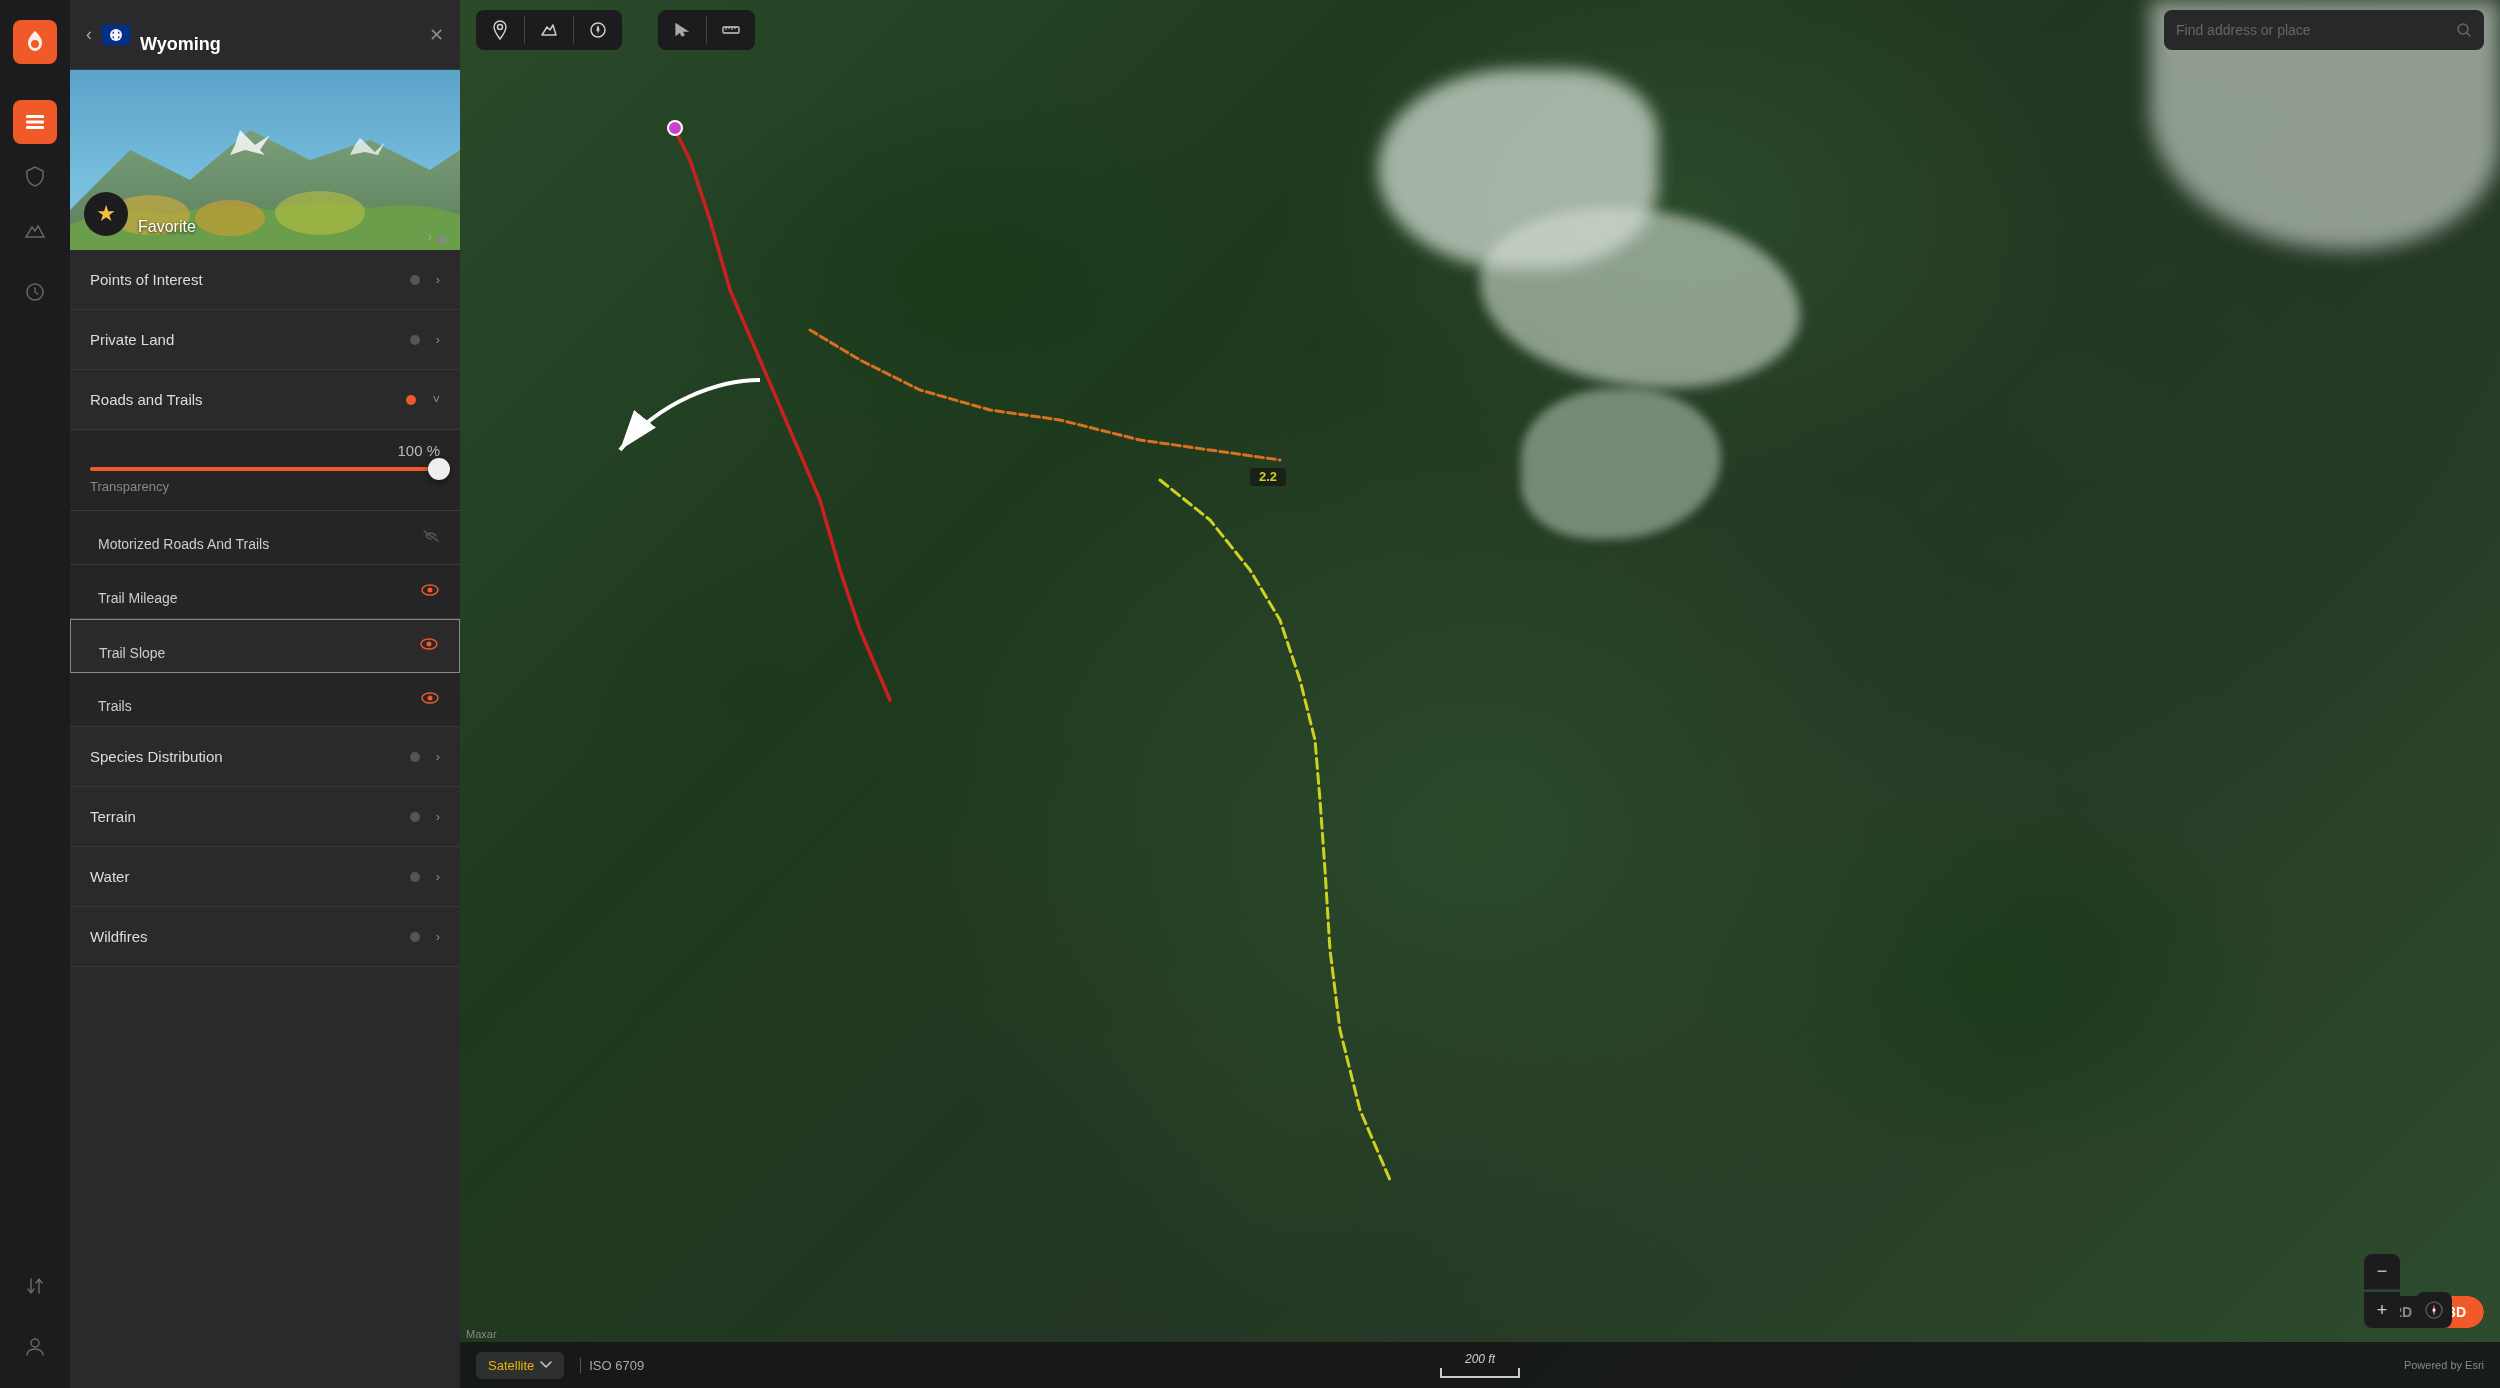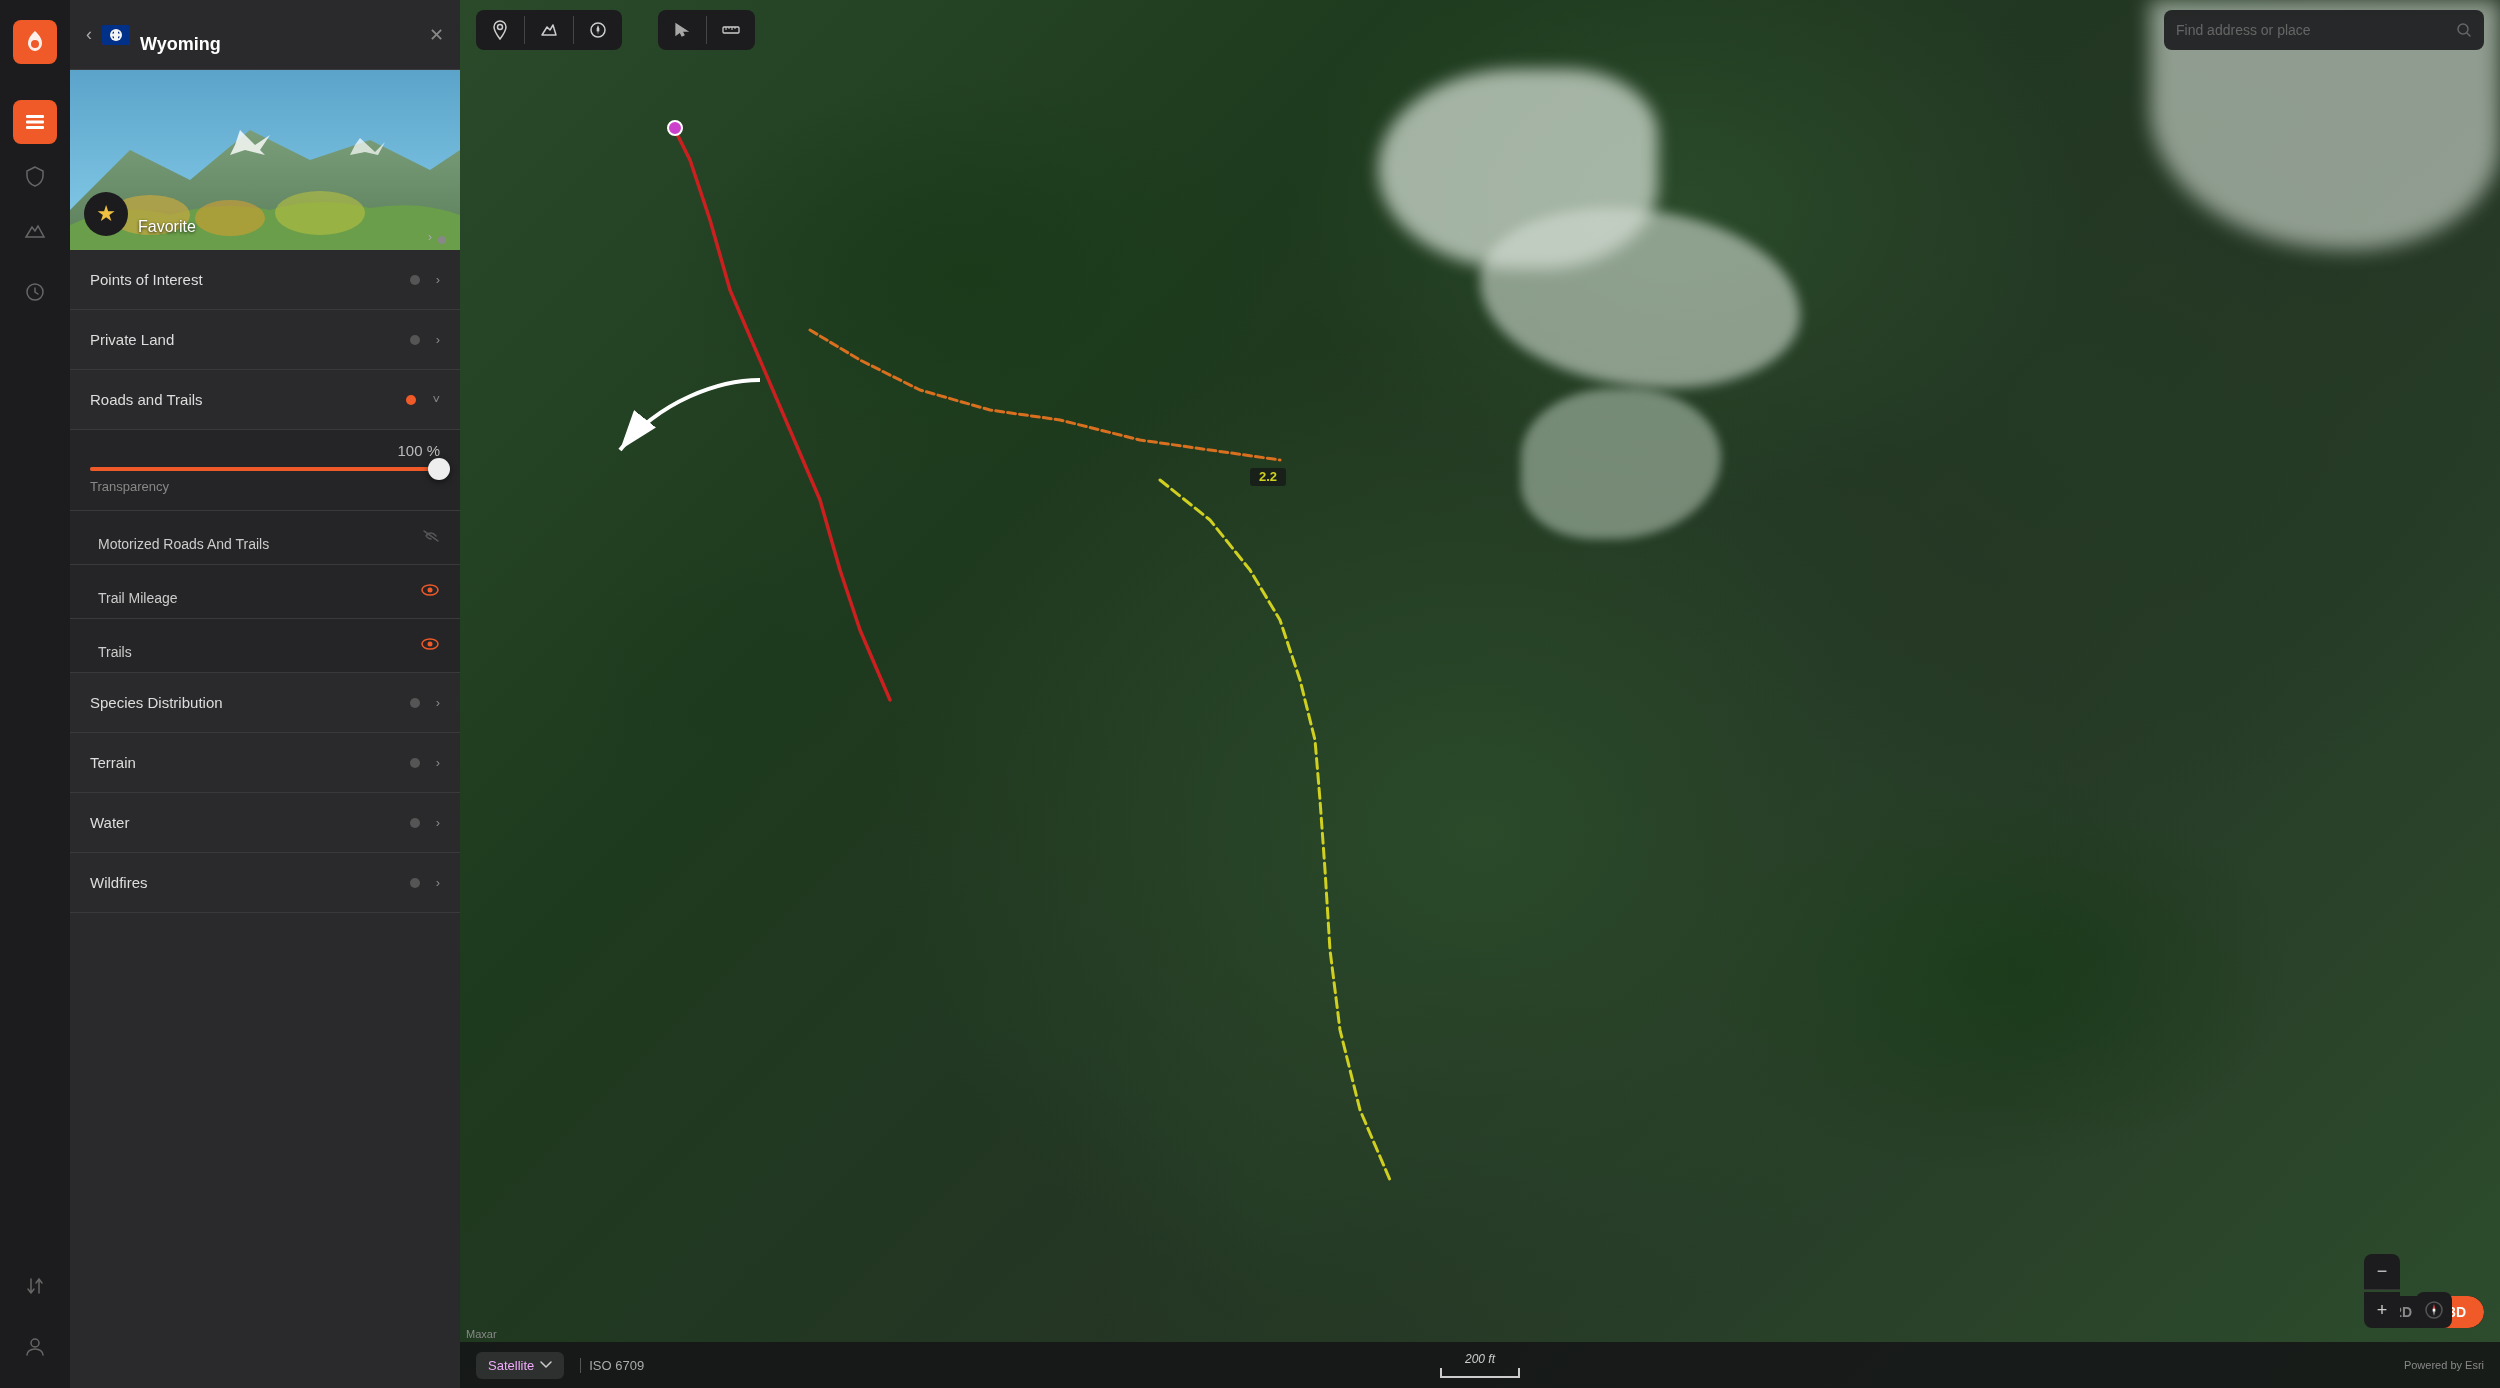--- a/index.html
+++ b/index.html
@@ -383,21 +383,21 @@
       padding: 0 16px;
       gap: 16px;
     }
     .bottombar-satellite {
       display: flex; align-items: center; gap: 6px;
       background: rgba(255,255,255,0.1);
       border-radius: 6px;
       padding: 6px 12px;
       cursor: pointer;
     }
-    .bottombar-satellite span { color: #f0abfc; font-size: 13px; }
+    .bottombar-satellite span { color: #eab308; font-size: 13px; }
     .bottombar-iso {
       color: #aaa;
       font-size: 13px;
       padding: 0 8px;
       border-left: 1px solid #555;
     }
     .esri-credit { color: #888; font-size: 11px; }
     .maxar-credit { color: #888; font-size: 11px; position: absolute; bottom: 48px; left: 6px; }
 
     
@@ -599,20 +599,29 @@
     <div class="sub-layer-item">
       <span class="sub-layer-name">Trail Mileage</span>
       <span class="eye-icon">
         <svg width="20" height="14" viewBox="0 0 20 14" fill="none">
           <ellipse cx="10" cy="7" rx="8" ry="5" stroke="#f05a28" stroke-width="1.5"></ellipse>
           <circle cx="10" cy="7" r="2.5" fill="#f05a28"></circle>
         </svg>
       </span>
     </div>
 
+    <div class="sub-layer-item highlighted">
+      <span class="sub-layer-name">Trail Slope</span>
+      <span class="eye-icon">
+        <svg width="20" height="14" viewBox="0 0 20 14" fill="none">
+          <ellipse cx="10" cy="7" rx="8" ry="5" stroke="#f05a28" stroke-width="1.5"></ellipse>
+          <circle cx="10" cy="7" r="2.5" fill="#f05a28"></circle>
+        </svg>
+      </span>
+    </div>
 
     <div class="sub-layer-item">
       <span class="sub-layer-name">Trails</span>
       <span class="eye-icon">
         <svg width="20" height="14" viewBox="0 0 20 14" fill="none">
           <ellipse cx="10" cy="7" rx="8" ry="5" stroke="#f05a28" stroke-width="1.5"></ellipse>
           <circle cx="10" cy="7" r="2.5" fill="#f05a28"></circle>
         </svg>
       </span>
     </div>

